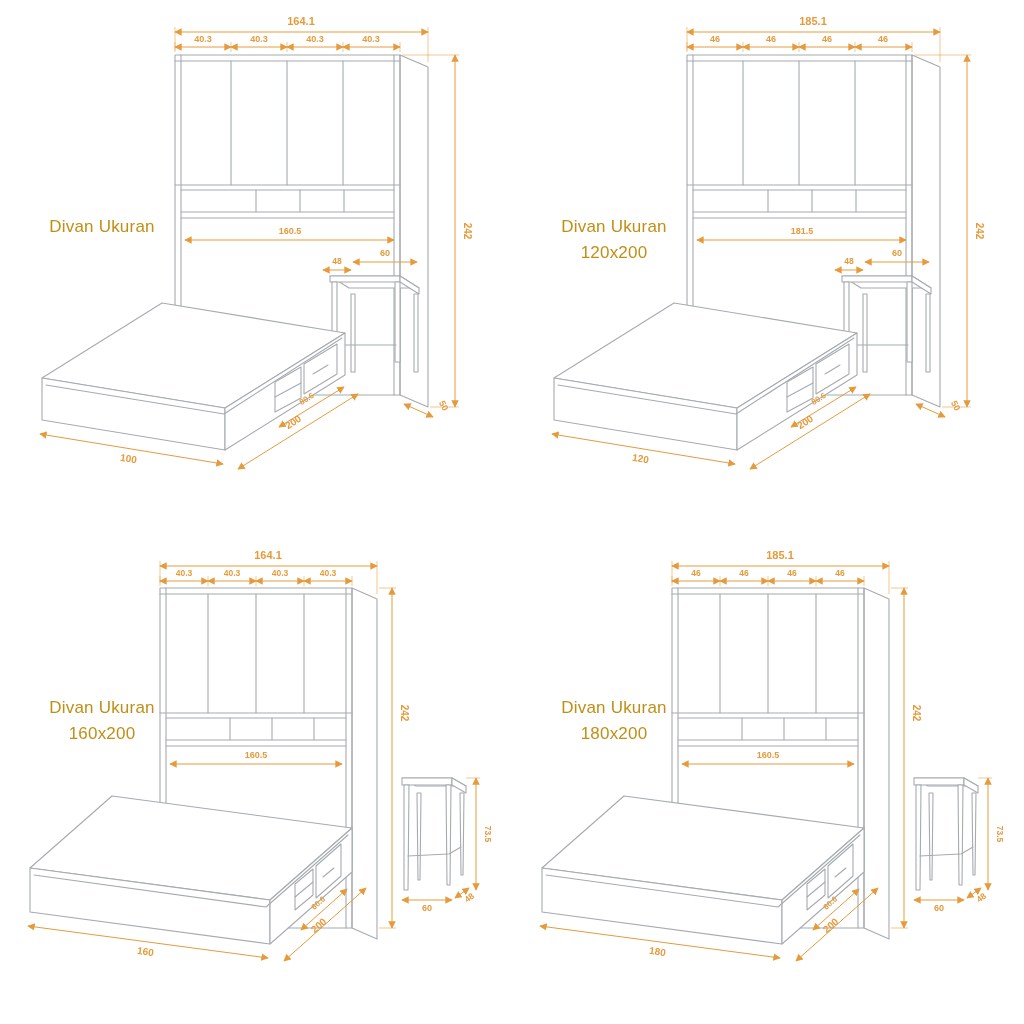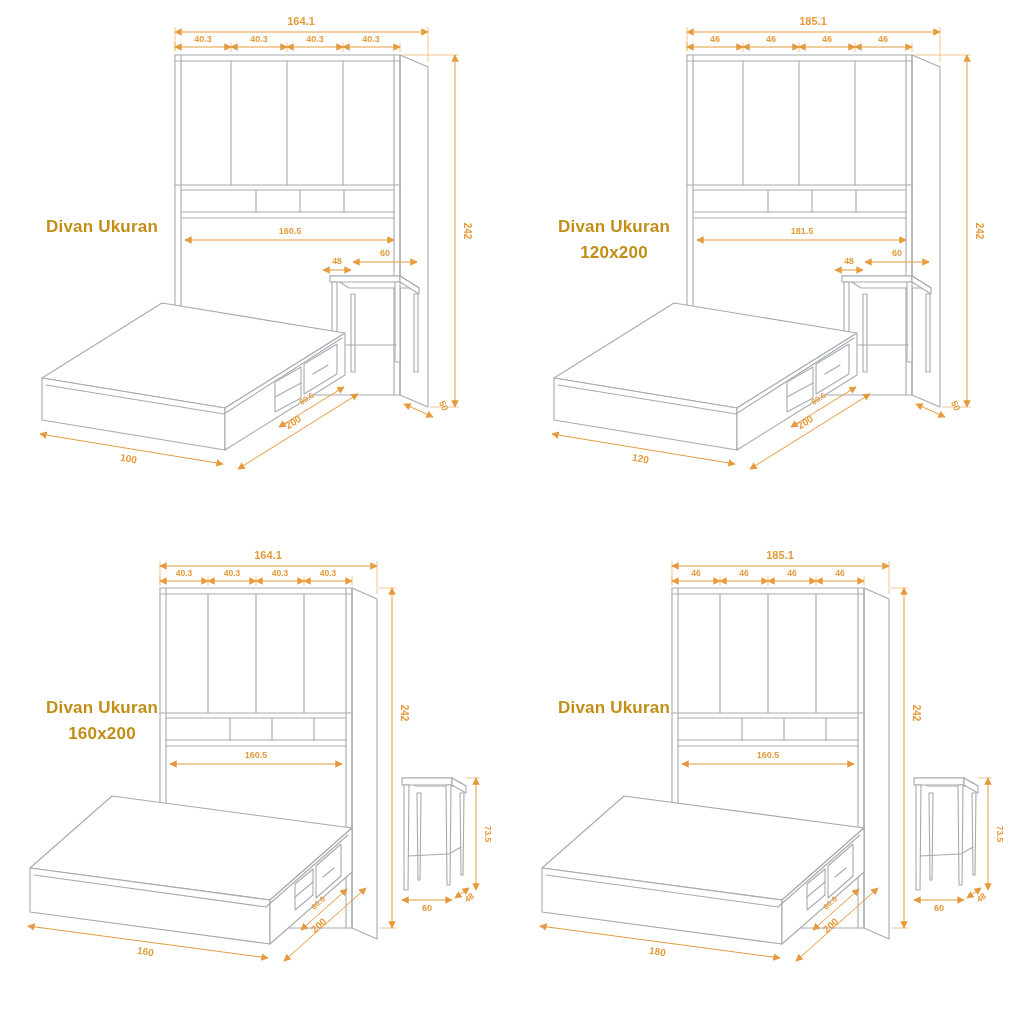--- a/index.html
+++ b/index.html
@@ -5,21 +5,21 @@
   :root{
     --dim:#E59B3D;
     --label:#C18F16;
     --line:#A6ABB0;
   }
   html,body{margin:0;padding:0;background:#ffffff;}
   body{width:1024px;height:1024px;font-family:"Liberation Sans",sans-serif;overflow:hidden;}
   .grid{display:grid;grid-template-columns:512px 512px;grid-template-rows:538px 486px;}
   .quad{position:relative;}
   .panel-label{position:absolute;width:164px;text-align:center;color:var(--label);
-    font-weight:700;font-size:17px;line-height:26px;letter-spacing:.2px;}
+    font-weight:400;font-size:17px;line-height:26px;letter-spacing:.2px;}
   .quad.top .panel-label{left:20px;top:214px;}
   .quad.bottom .panel-label{left:20px;top:157px;}
   svg{display:block;}
   .furn{fill:none;stroke:var(--line);stroke-width:1.1;stroke-linejoin:round;stroke-linecap:round;}
   .face{fill:#ffffff;stroke:var(--line);stroke-width:1.1;stroke-linejoin:round;}
   .dim-line{stroke:var(--dim);stroke-width:1;fill:none;}
   .dim-ext{stroke:var(--dim);stroke-width:.7;opacity:.8;}
   .dim-text{fill:var(--dim);font-weight:700;}
   .t11{font-size:11px;} .t10{font-size:10px;} .t9{font-size:9px;} .t85{font-size:8.5px;} .t8{font-size:8px;}
   .mk{fill:var(--dim);}
@@ -308,20 +308,21 @@
 
         <line class="dim-line" x1="455" y1="360" x2="469" y2="350" marker-start="url(#ah)" marker-end="url(#ah)"></line>
         <text class="dim-text t85" x="471" y="362" text-anchor="middle" transform="rotate(-37 471 362)">48</text>
       </g>
     </svg>
   </div>
 
   <div class="quad bottom">
     <div class="panel-label">
       <div>Divan Ukuran</div>
+      <div>180x200</div>
     </div>
     <svg width="512" height="478" viewBox="0 0 512 478">
       <g class="furn">
         <rect x="160" y="50" width="192" height="340"></rect>
         <line x1="166" y1="50" x2="166" y2="390"></line>
         <line x1="346" y1="50" x2="346" y2="390"></line>
         <line x1="160" y1="56" x2="352" y2="56"></line>
         <line x1="208" y1="56" x2="208" y2="175"></line>
         <line x1="256" y1="56" x2="256" y2="175"></line>
         <line x1="304" y1="56" x2="304" y2="175"></line>

